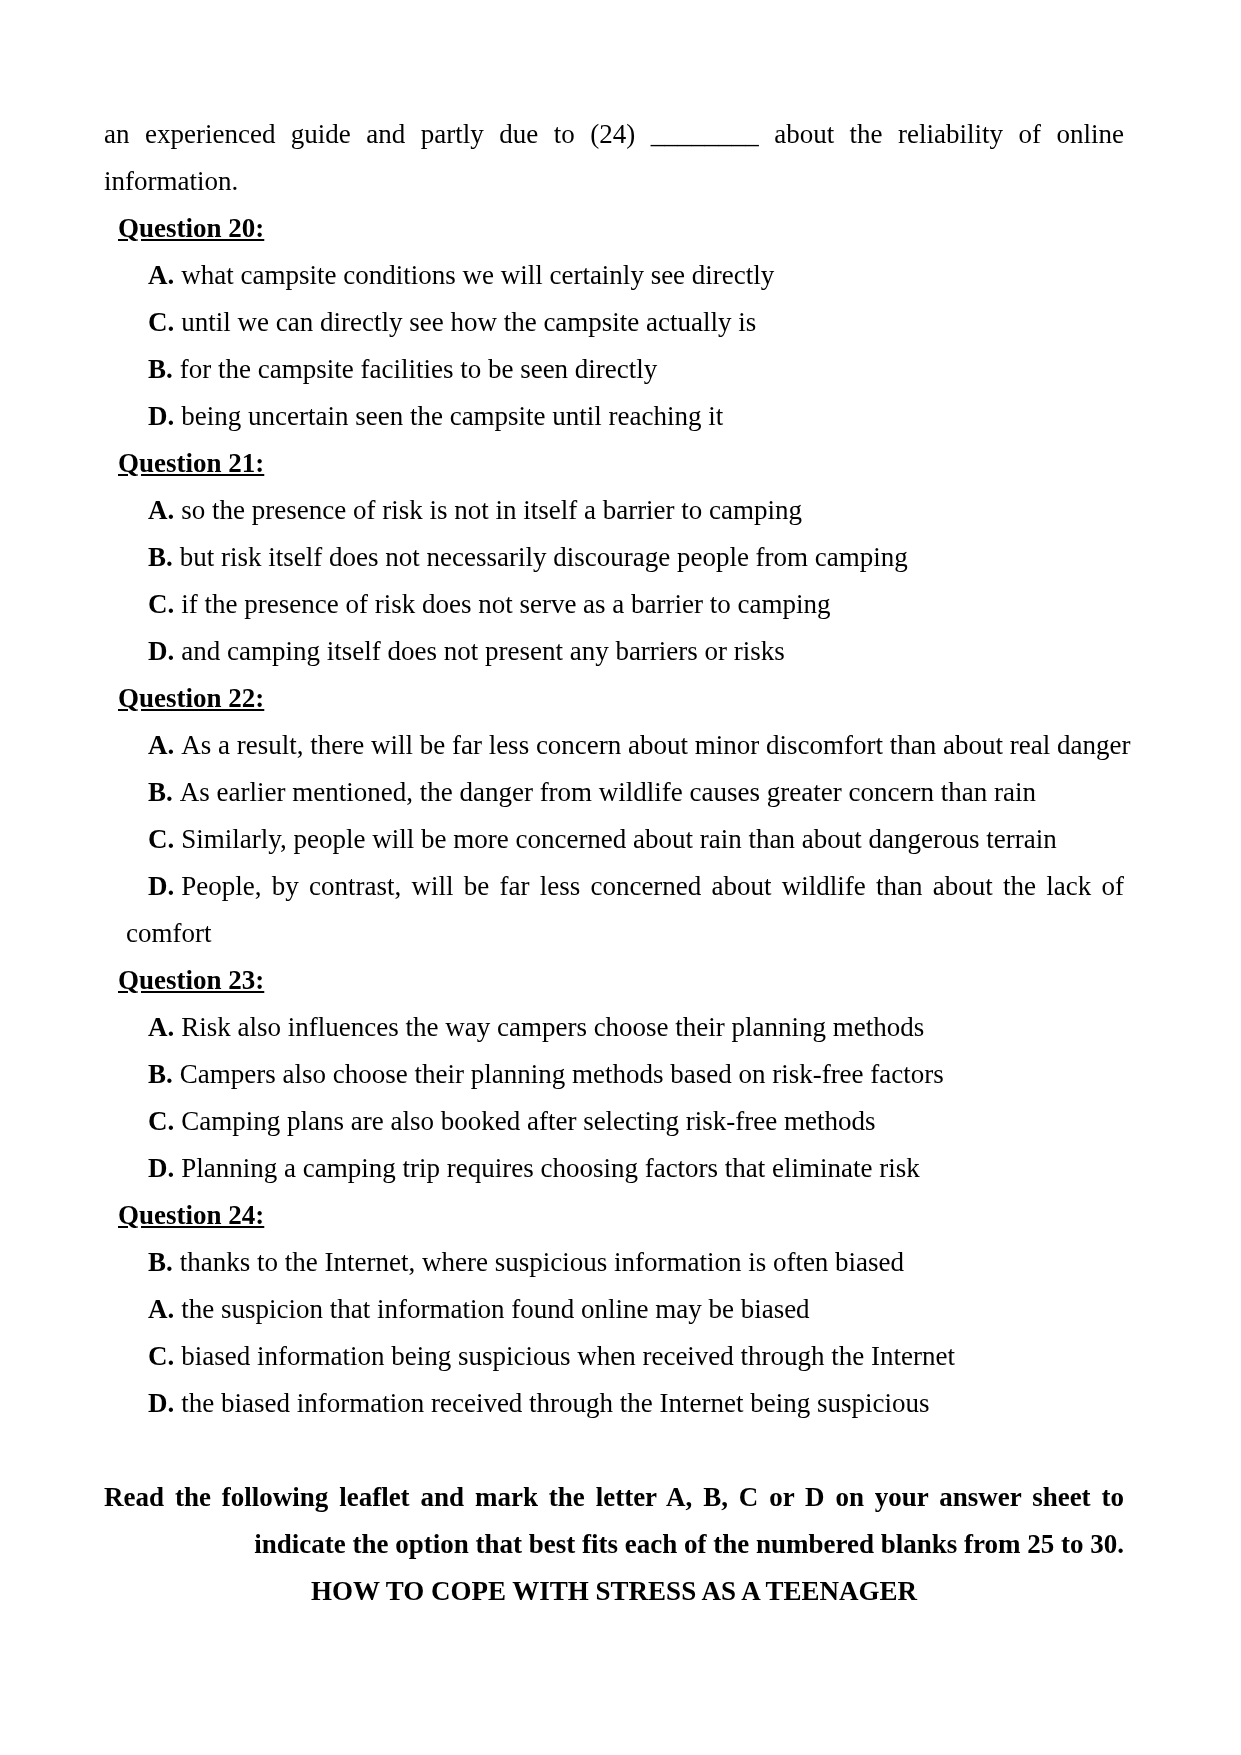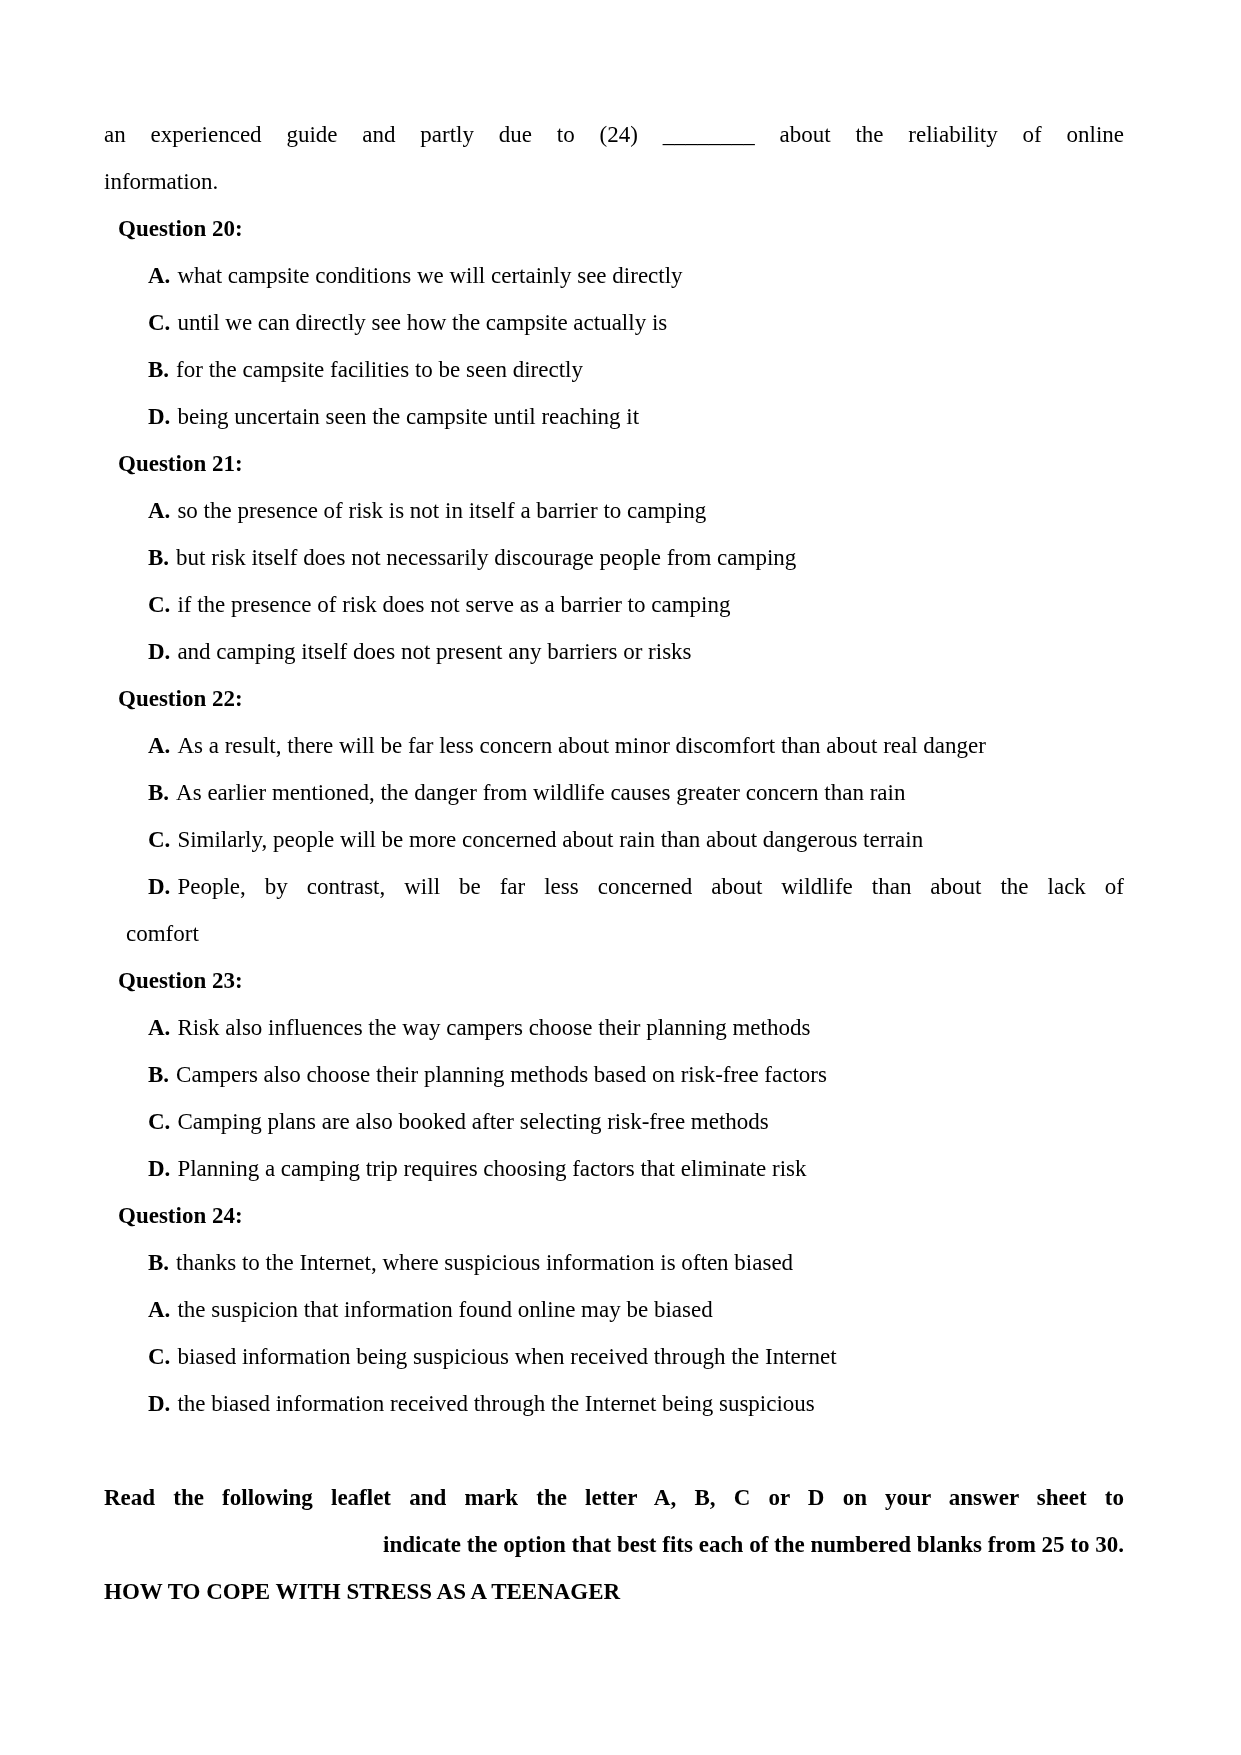--- a/index.html
+++ b/index.html
@@ -5,32 +5,32 @@
   html, body { margin: 0; padding: 0; background: #ffffff; }
   .page {
     position: relative;
     width: 1241px;
     height: 1755px;
     box-sizing: border-box;
     padding: 111px 117px 0 104px;
     background: #ffffff;
     color: #000000;
     font-family: "Liberation Serif", "DejaVu Serif", serif;
-    font-size: 23px;
+    font-size: 27px;
     line-height: 47px;
   }
   .line { white-space: nowrap; }
   .jl { text-align: justify; text-align-last: justify; white-space: normal; }
   .b { font-weight: bold; text-align: right; }
-  .q-label { padding-left: 14px; font-weight: bold; white-space: nowrap; }
+  .q-label { padding-left: 14px; font-weight: bold; white-space: nowrap; text-decoration: underline; }
   .option { padding-left: 44px; }
   .option-cont { padding-left: 22px; }
   .letter { font-weight: bold; margin-right: 7px; }
   .spacer { height: 47px; }
-  .title { text-align: left; font-weight: bold; white-space: nowrap; }
+  .title { text-align: center; font-weight: bold; white-space: nowrap; }
 </style>
 </head>
 <body>
 
 <div class="page">
 
   <div class="jl">an experienced guide and partly due to (24) ________ about the reliability of online</div>
   <div class="line">information.</div>
 
   <div>

